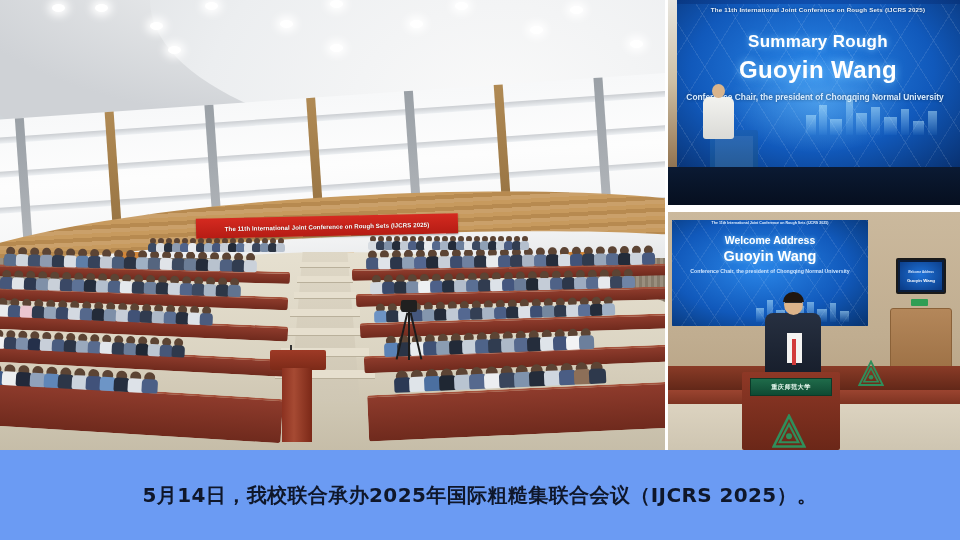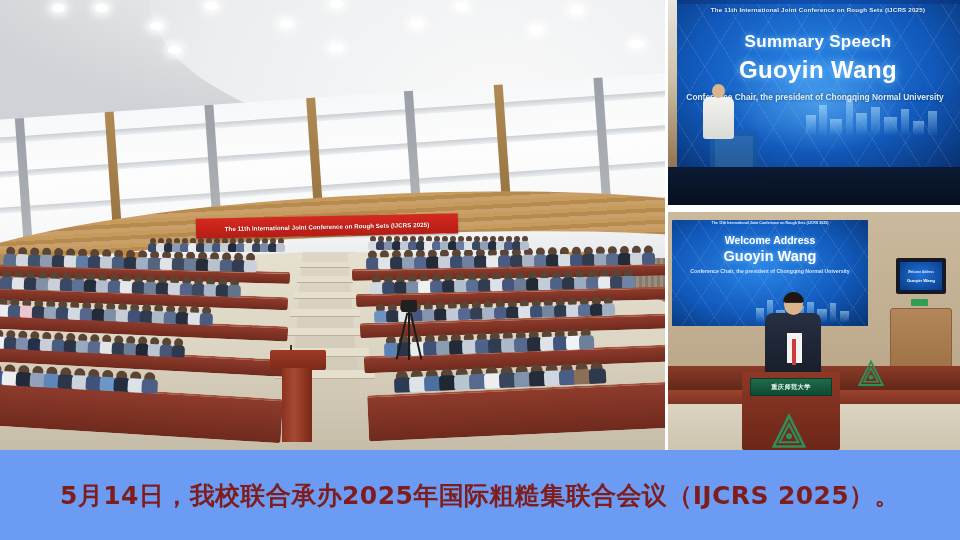--- a/index.html
+++ b/index.html
@@ -204,21 +204,21 @@
   .gap-h { position:absolute; left:668px; top:205px; width:292px; height:7px; background:#ffffff; }
 
   
   #caption-bar { position:absolute; left:0; top:450px; width:960px; height:90px; display:flex; }
   #category-block { width:193px; height:100%; background:#1f2180;
     display:flex; align-items:center; justify-content:center; }
   #category-label { color:#ffffff; font-size:33px; font-weight:bold;
     letter-spacing:2px; font-family:"DejaVu Sans","Liberation Sans",sans-serif; }
   #headline-block { flex:1; height:100%; background:#6b9bf3;
     display:flex; align-items:center; justify-content:center; padding:0 14px; }
-  #headline-text { color:#7f1d1d; font-size:25px; font-weight:bold; letter-spacing:.4px;
+  #headline-text { color:#0f172a; font-size:20px; font-weight:bold; letter-spacing:.4px;
     white-space:nowrap; font-family:"DejaVu Sans","Liberation Sans",sans-serif; }
 </style>
 </head>
 <body>
 
 <div id="stage">
 
   <div class="photo" id="photo-main">
 
     <div class="ceiling"></div>
@@ -1208,21 +1208,21 @@
   </div>
 
   <div class="gap-v"></div>
   <div class="gap-h"></div>
 
   <div class="photo" id="photo-tr">
     <div class="tr-screen">
       <div class="tr-mesh"></div>
       <div class="tr-glow"></div>
       <div id="tr-topline">The 11th International Joint Conference on Rough Sets (IJCRS 2025)</div>
-      <div id="tr-title">Summary Speech</div>
+      <div id="tr-title">Summary Rough</div>
       <div id="tr-name">Guoyin Wang</div>
       <div id="tr-role">Conference Chair, the president of Chongqing Normal University</div>
       <div class="skyline">
         <div class="sky-b" style="left:4px;width:10px;height:20px;"></div>
         <div class="sky-b" style="left:17px;width:8px;height:30px;"></div>
         <div class="sky-b" style="left:28px;width:12px;height:16px;"></div>
         <div class="sky-b" style="left:44px;width:7px;height:36px;"></div>
         <div class="sky-b" style="left:54px;width:11px;height:22px;"></div>
         <div class="sky-b" style="left:69px;width:9px;height:28px;"></div>
         <div class="sky-b" style="left:82px;width:13px;height:18px;"></div>

